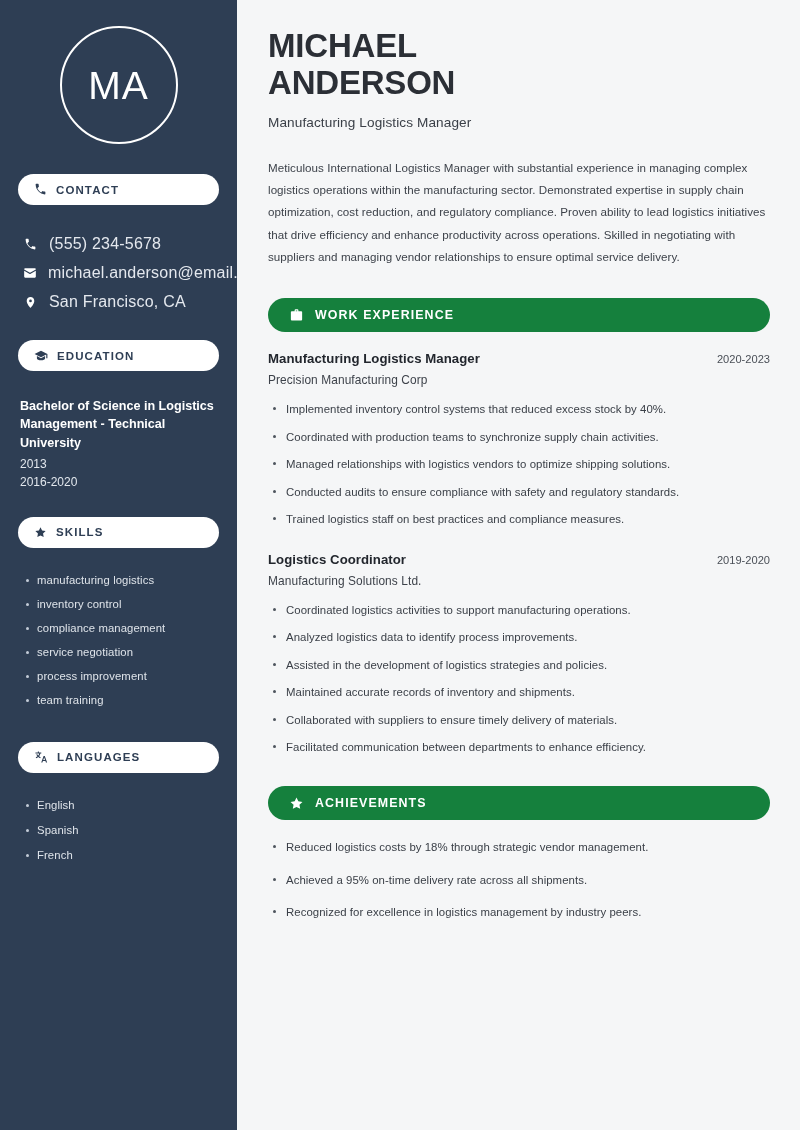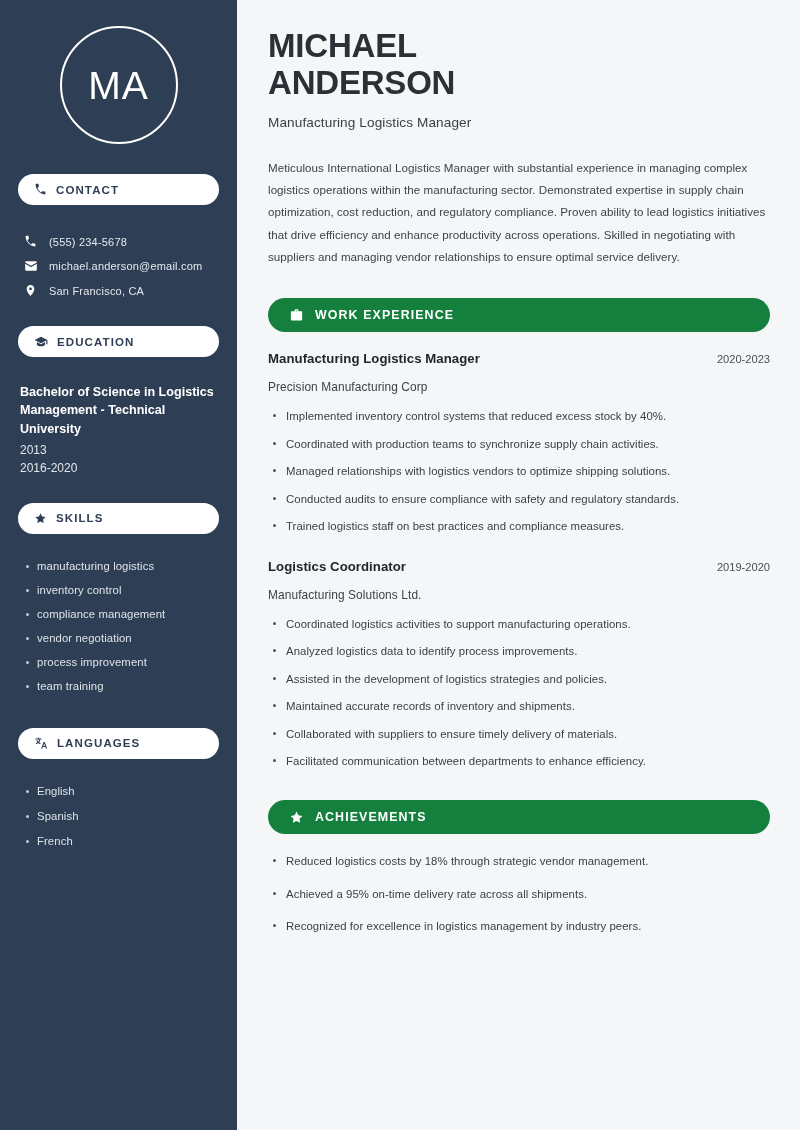--- a/index.html
+++ b/index.html
@@ -75,21 +75,21 @@
   .contact-row {
     display: flex;
     align-items: center;
     gap: 11px;
     padding: 4px 0 4px 5px;
     margin-bottom: 3px;
   }
   .contact-row .ic { width: 15px; display: flex; justify-content: center; }
   .contact-row .txt {
     color: #e4e8ee;
-    font-size: 11px;
+    font-size: 16px;
     letter-spacing: 0.2px;
   }
 
   .edu-block { padding-left: 2px; margin-bottom: 26px; }
   .edu-degree {
     color: #ffffff;
     font-size: 12.6px;
     font-weight: bold;
     line-height: 1.45;
     margin-bottom: 3px;
@@ -183,21 +183,21 @@
   }
   .job-dates {
     color: #4a4f57;
     font-size: 11.1px;
     white-space: nowrap;
     padding-left: 14px;
   }
   .job-company {
     color: #3d424a;
     font-size: 11.9px;
-    margin-top: 14px;
+    margin-top: 7px;
     letter-spacing: 0.1px;
   }
 
   .bullets { margin-top: 14px; }
   .bullet {
     position: relative;
     color: #3b4048;
     font-size: 11.4px;
     padding-left: 18px;
     margin-bottom: 11px;
@@ -289,21 +289,21 @@
           <path d="M12 2.5l2.9 6 6.6.9-4.8 4.6 1.2 6.5L12 17.4 6.1 20.5l1.2-6.5L2.5 9.4l6.6-.9 2.9-6z"></path>
         </svg>
       </span>
       <span class="pill-label">SKILLS</span>
     </div>
 
     <div class="tag-list">
       <div class="tag-item">manufacturing logistics</div>
       <div class="tag-item">inventory control</div>
       <div class="tag-item">compliance management</div>
-      <div class="tag-item">vendor negotiation</div>
+      <div class="tag-item">service negotiation</div>
       <div class="tag-item">process improvement</div>
       <div class="tag-item">team training</div>
     </div>
 
     <div class="pill">
       <span class="ic">
         <svg width="14" height="14" viewBox="0 0 24 24" fill="#2e3e54">
           <path d="M2.5 4.2h4.1V2.6h1.8v1.6h4.1V6h-1.5c-.4 1.9-1.2 3.5-2.3 4.8.8.7 1.7 1.2 2.7 1.6l-.7 1.7c-1.3-.5-2.4-1.2-3.4-2.1-1 .9-2.2 1.6-3.6 2.2l-.7-1.7c1.2-.5 2.2-1 3-1.7-.9-1-1.6-2.2-2-3.6h1.8c.3.9.8 1.7 1.4 2.4.8-1 1.4-2.2 1.7-3.6H2.5V4.2z"></path>
           <path d="M16.4 10.4h2.1l4 11h-2l-.9-2.6h-4.3l-.9 2.6h-2l4-11zm1 2.6-1.5 4.2h3l-1.5-4.2z"></path>
         </svg>

